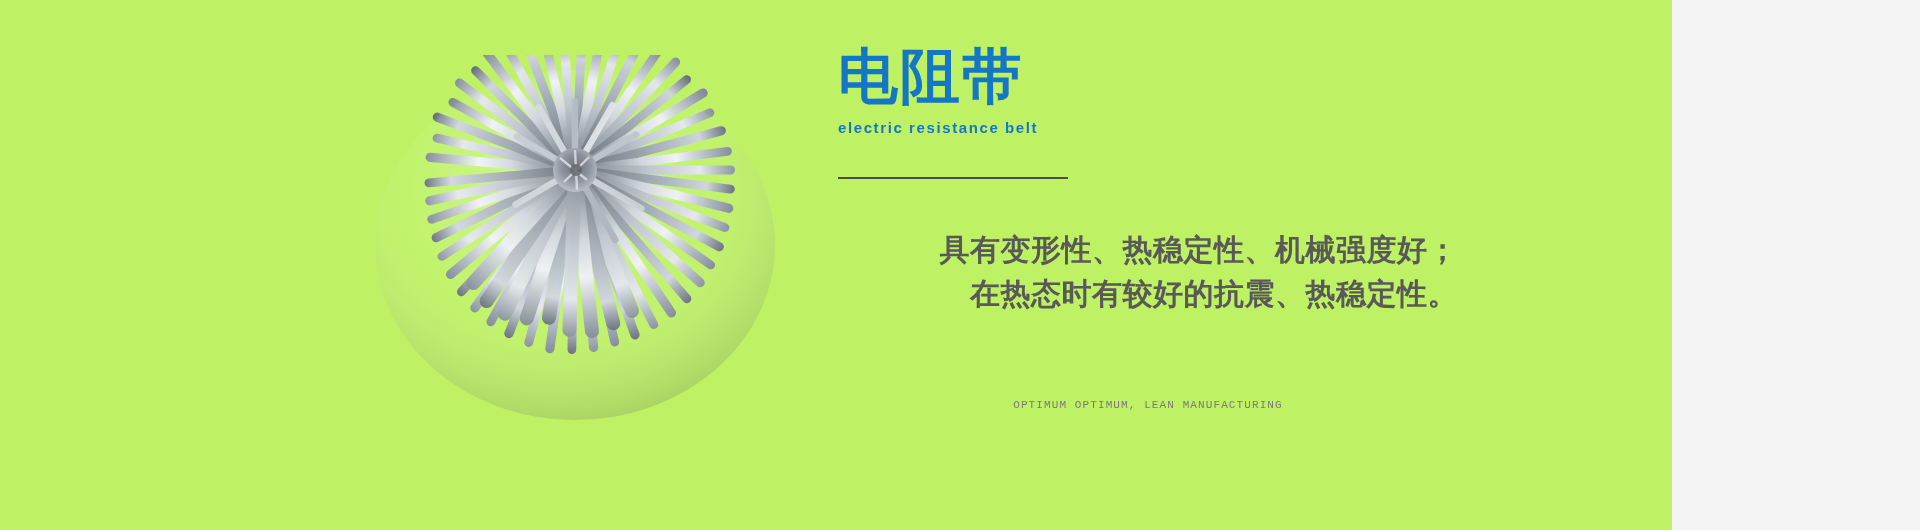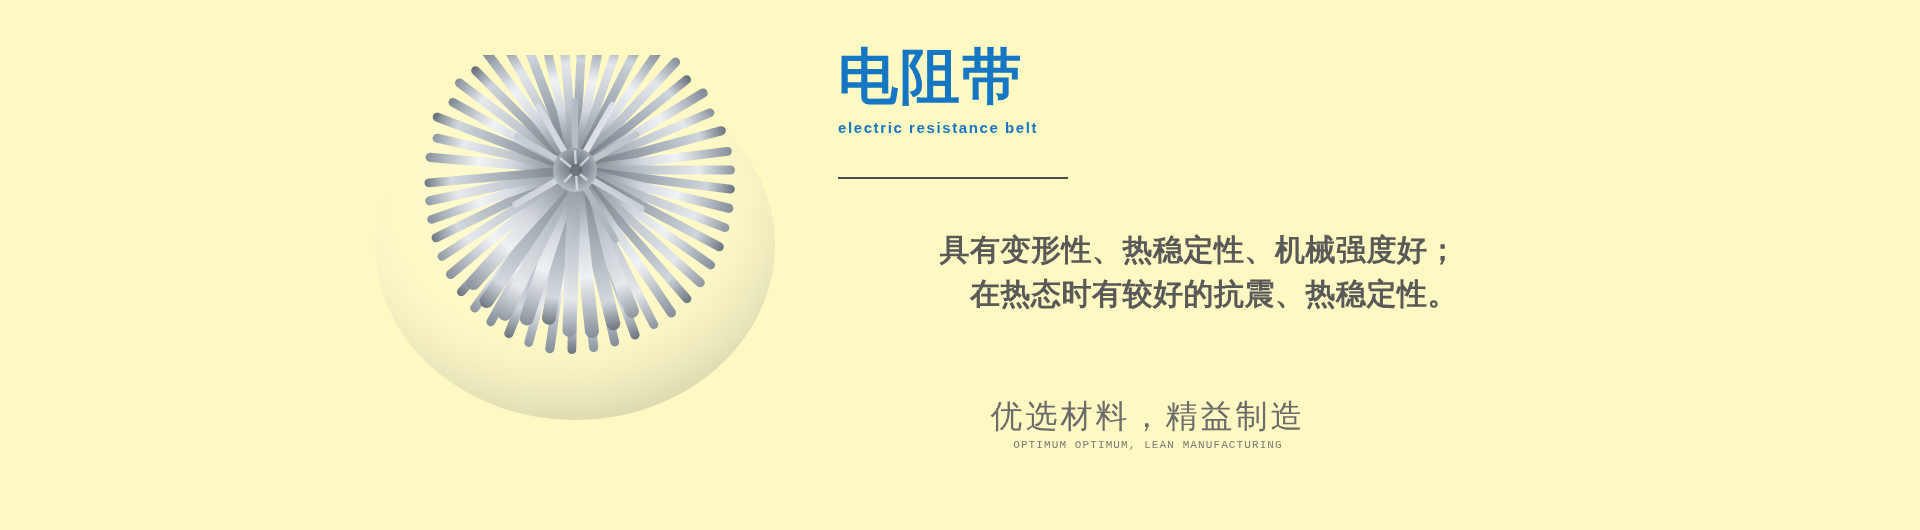--- a/index.html
+++ b/index.html
@@ -10,23 +10,23 @@
   body {
     width: 1920px;
     height: 530px;
     background: #f4f4f4;
     font-family: "Liberation Sans", "DejaVu Sans", sans-serif;
     overflow: hidden;
   }
 
   .banner {
     position: relative;
-    width: 1920px;
+    width: 1672px;
     height: 530px;
-    background: #fef9c3;
+    background: #bef264;
     overflow: hidden;
   }
 
   
   .product-figure {
     position: absolute;
     left: 370px;
     top: 55px;
     width: 410px;
     height: 380px;
@@ -379,18 +379,17 @@
     </div>
 
     <div class="divider"></div>
 
     <div class="description">
       <p>具有变形性、热稳定性、机械强度好；</p>
       <p>在热态时有较好的抗震、热稳定性。</p>
     </div>
 
     <div class="slogan">
-      <div class="slogan-cn">优选材料，精益制造</div>
       <div class="slogan-en">OPTIMUM OPTIMUM, LEAN MANUFACTURING</div>
     </div>
 
   </div>
 </div>
 
 </body></html>

